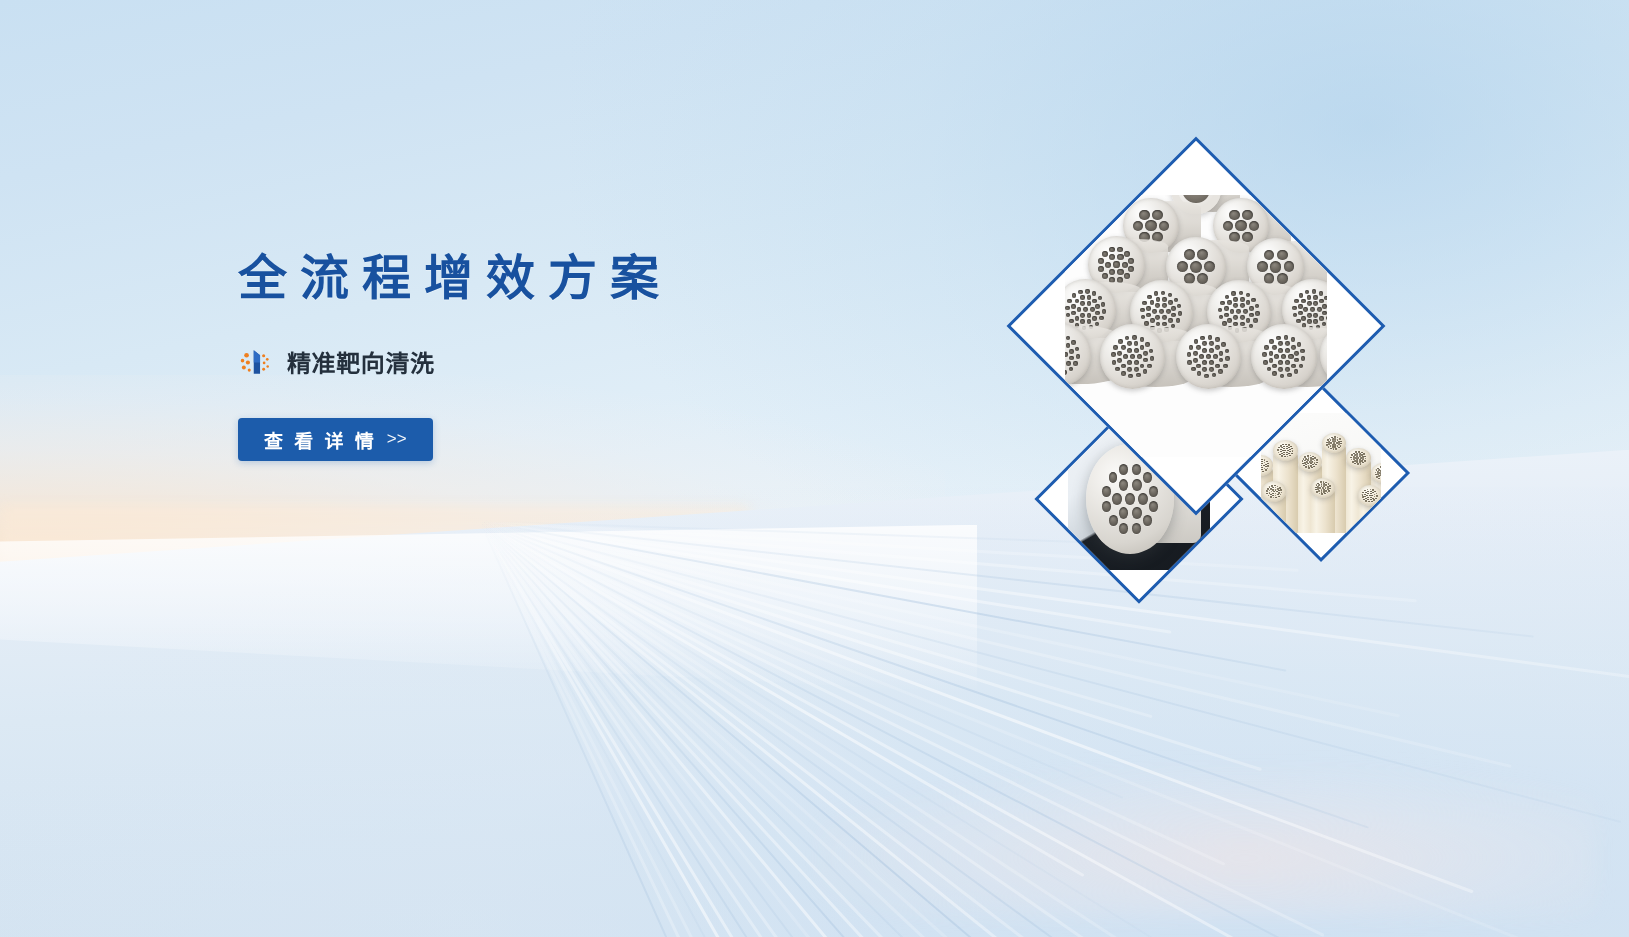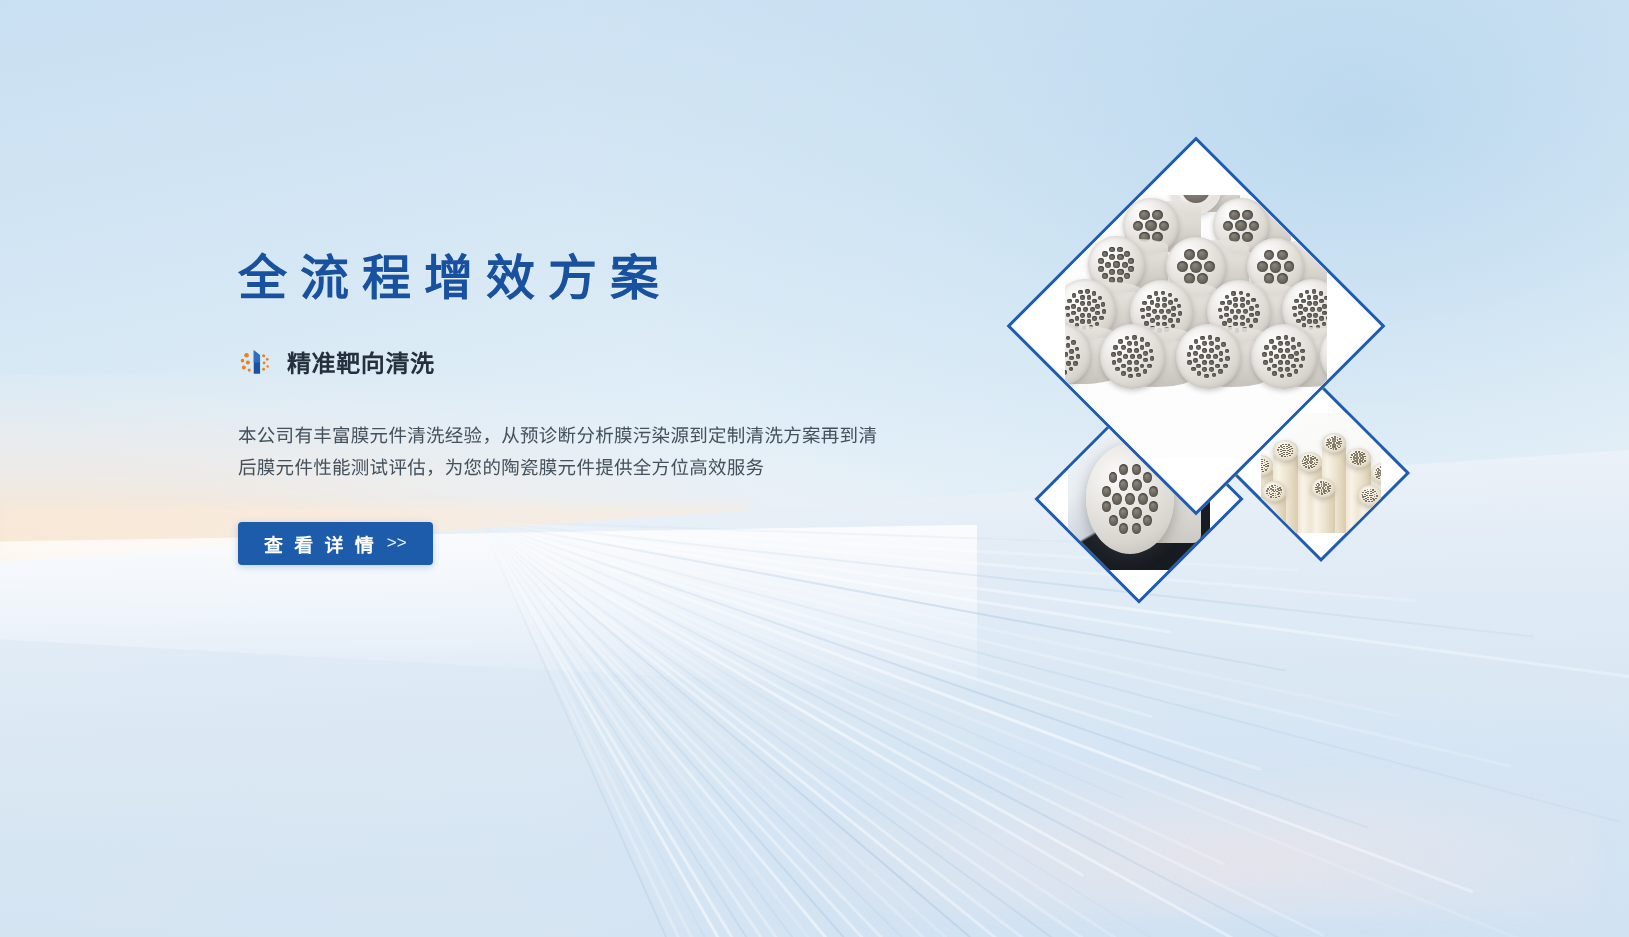--- a/index.html
+++ b/index.html
@@ -450,24 +450,20 @@
             </g>
             <path d="M17.5 7 L24.5 12.5 L24.5 33 L17.5 33 Z" fill="#1d52a0"></path>
             <path d="M17.5 7 L17.5 20.5 L24.5 20.5 L24.5 12.5 Z" fill="#2f6cc4"></path>
           </svg>
         </span>
         <span class="feature-label">精准靶向清洗</span>
       </div>
 
     </div>
 
-    <p class="lead">
-      <span class="lead-line">本公司有丰富膜元件清洗经验，从预诊断分析膜污染源到定制清洗方案再到清</span>
-      <span class="lead-line">后膜元件性能测试评估，为您的陶瓷膜元件提供全方位高效服务</span>
-    </p>
 
     <a href="#" class="cta">
       <span>查 看 详 情</span>
       <span class="cta-arrow">&gt;&gt;</span>
     </a>
 
   </div>
 
   <div class="diamonds">
 

